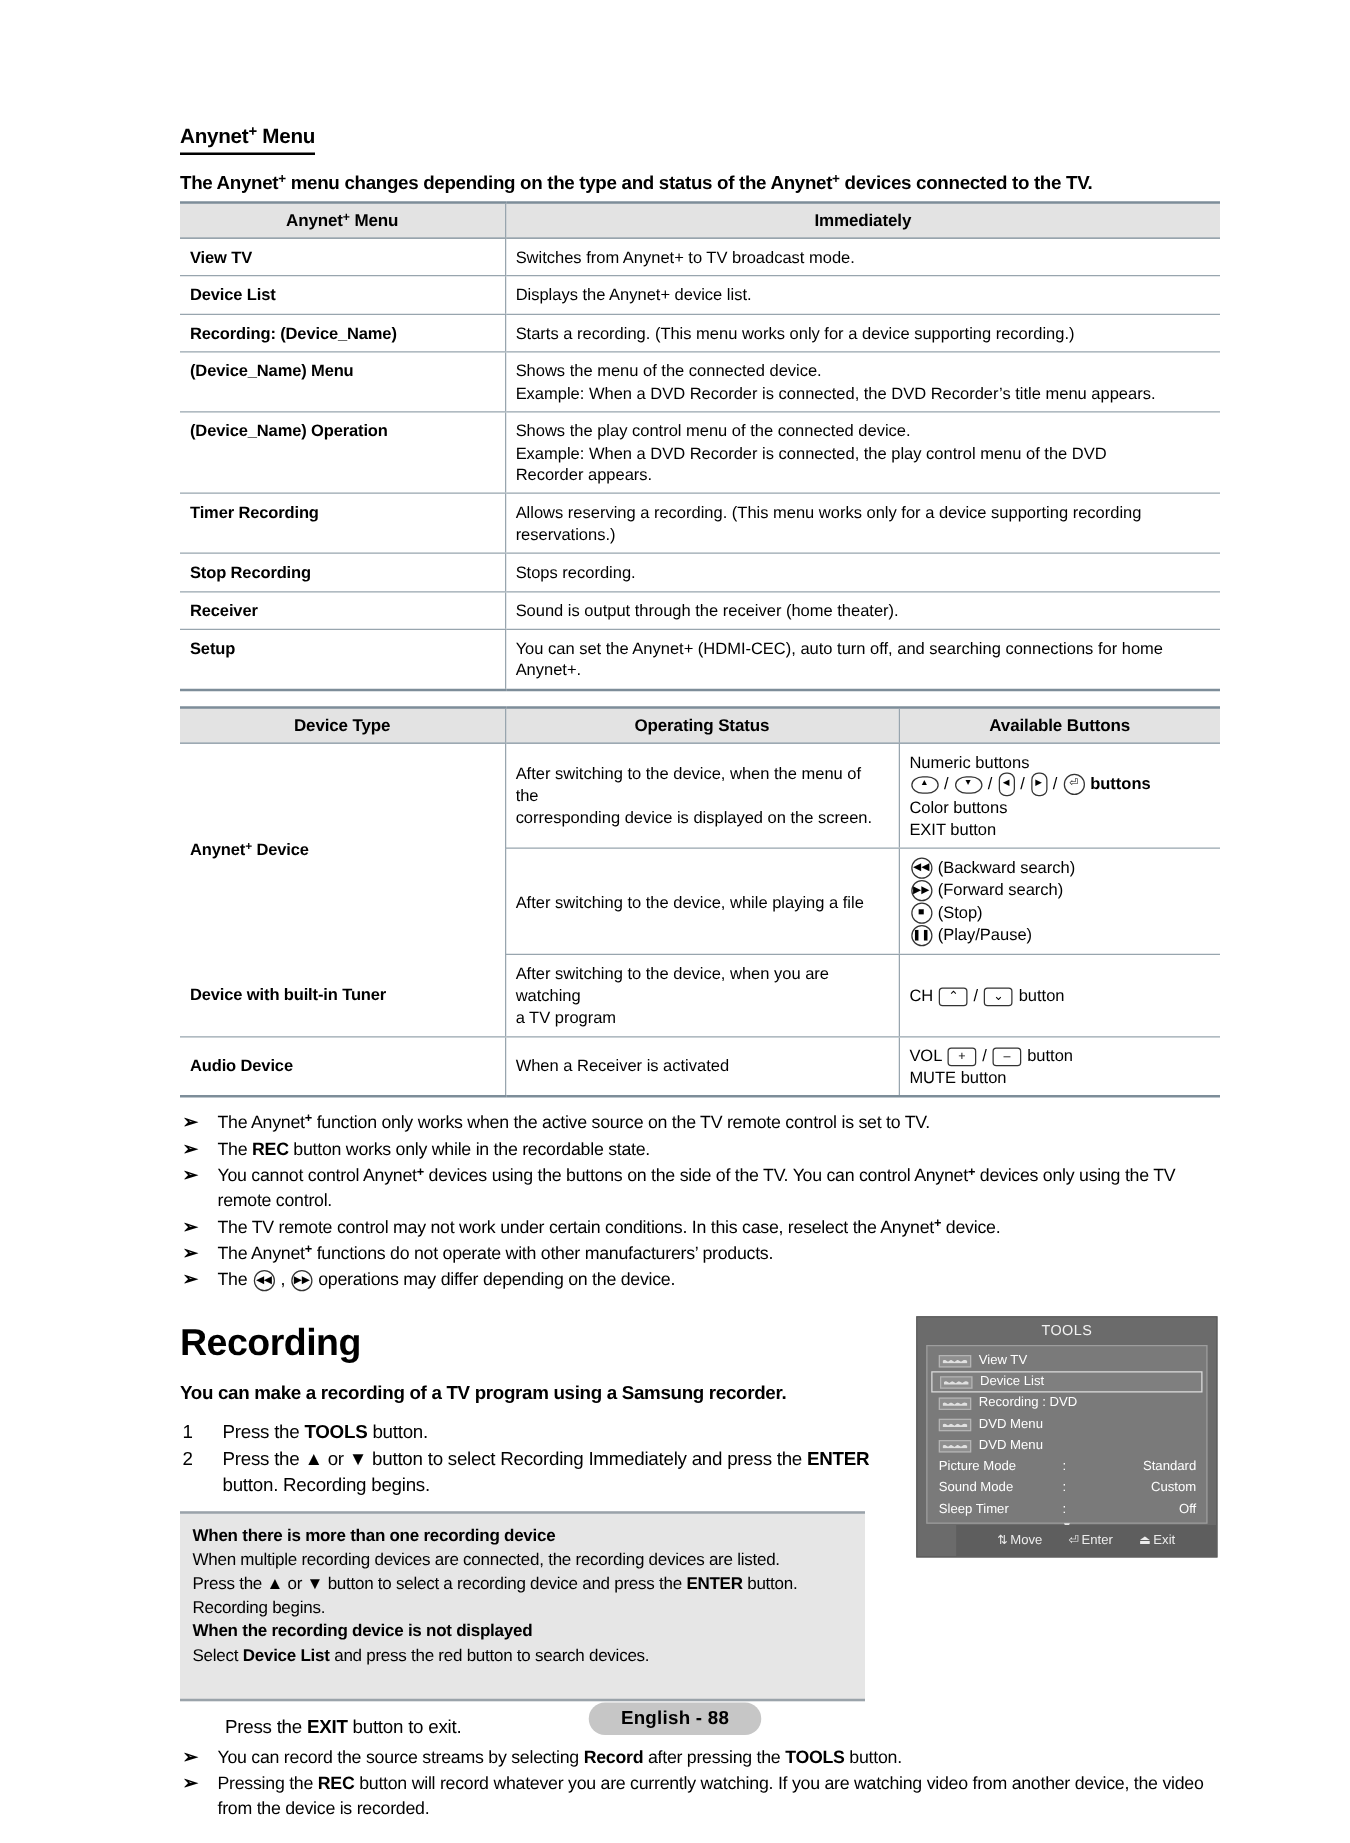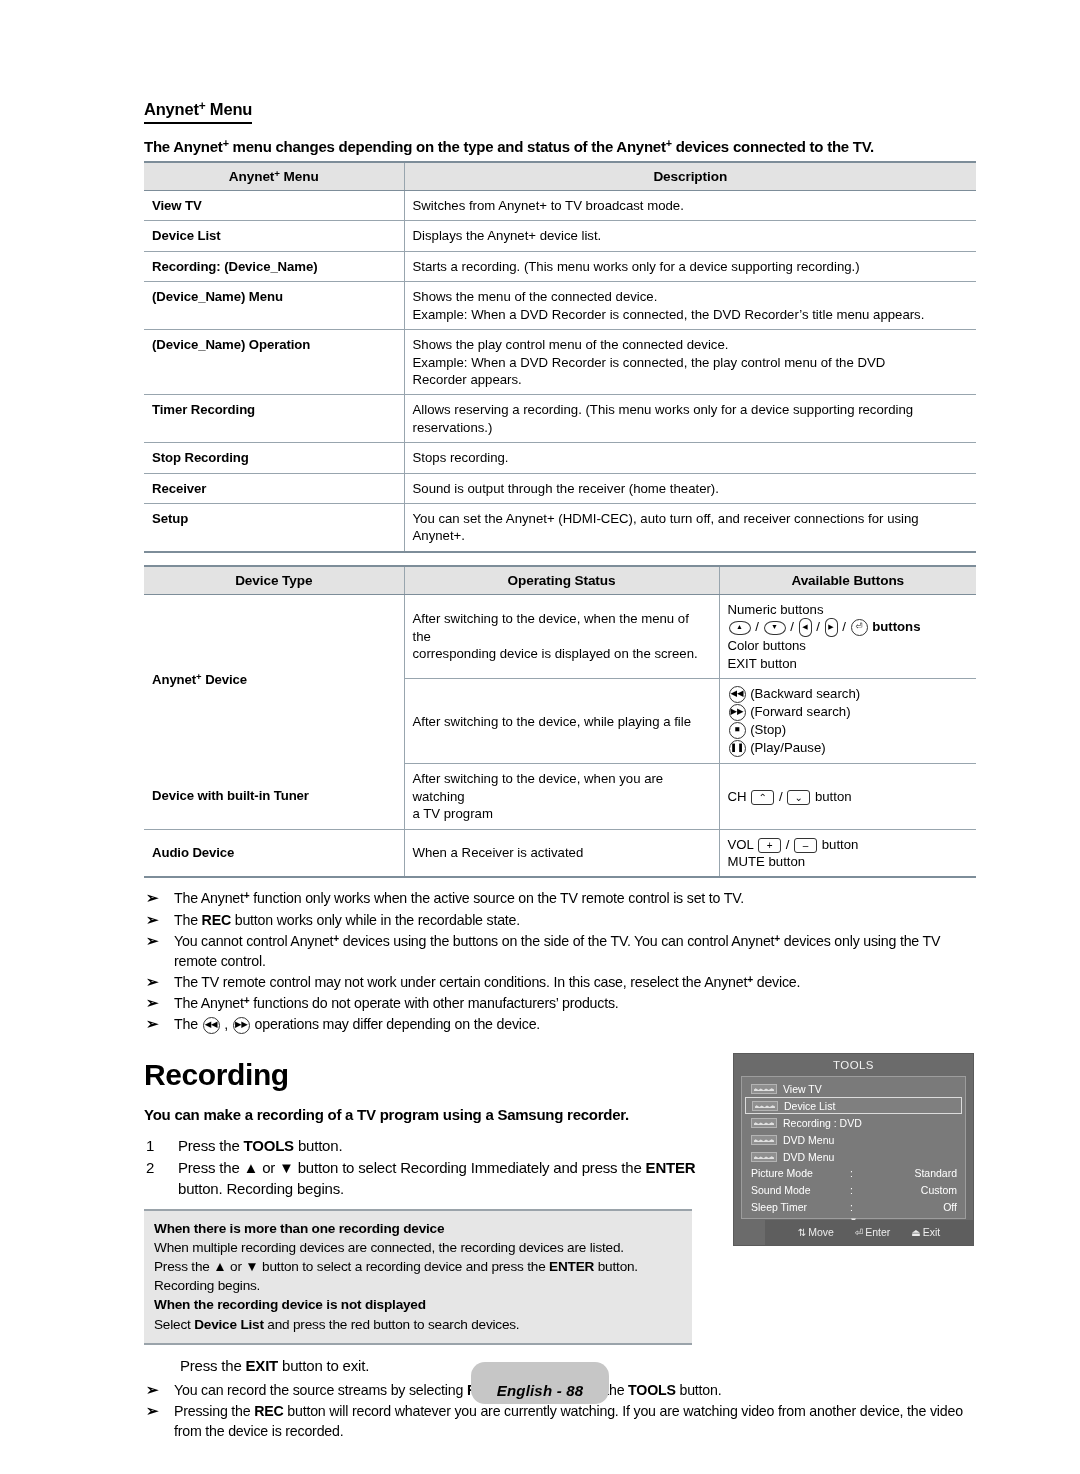--- a/index.html
+++ b/index.html
@@ -140,21 +140,21 @@
     top: 0;
   }
 
   
   .notebox {
     margin-top: 10px;
     width: 548px;
     background: #e6e6e6;
     border-top: 2px solid #9aa3aa;
     border-bottom: 2px solid #9aa3aa;
-    padding: 8px 10px 9px 10px;
+    padding: 8px 10px 25px 10px;
     font-size: 13.6px;
     line-height: 1.40;
     box-sizing: border-box;
     letter-spacing: -0.2px;
   }
   .notebox .nb-h { font-weight: bold; }
 
   .exitline {
     margin-top: 12px;
     margin-left: 36px;
@@ -167,25 +167,24 @@
     position: absolute;
     left: 0;
     top: 1362px;
     width: 1080px;
     text-align: center;
   }
   .pill {
     display: inline-block;
     background: #c6c6c6;
     border-radius: 14px;
-    padding: 20px 26px 5px 26px;
+    padding: 4px 26px 5px 26px;
     font-size: 15px;
     font-weight: bold;
     letter-spacing: 0.2px;
-    font-style: italic;
   }
 
   
   .osd {
     position: absolute;
     left: 733px;
     top: 1053px;
     width: 241px;
     height: 193px;
     background: #6b6b6b;
@@ -342,21 +341,21 @@
     </p>
 
     <table class="doc t1">
       <colgroup>
           <col class="c1">
           <col>
         </colgroup>
       <thead>
         <tr>
           <th><span>Anynet</span><sup class="plus">+</sup><span> Menu</span></th>
-          <th class="vline">Description</th>
+          <th class="vline">Immediately</th>
         </tr>
       </thead>
       <tbody>
         <tr>
           <td class="k">View TV</td>
           <td class="vline">
               <span class="cellline">Switches from Anynet+ to TV broadcast mode.</span>
             </td>
         </tr>
         <tr>
@@ -401,21 +400,21 @@
         </tr>
         <tr>
           <td class="k">Receiver</td>
           <td class="vline">
               <span class="cellline">Sound is output through the receiver (home theater).</span>
             </td>
         </tr>
         <tr class="last">
           <td class="k">Setup</td>
           <td class="vline">
-            <span class="cellline">You can set the Anynet+ (HDMI-CEC), auto turn off, and receiver connections for using</span>
+            <span class="cellline">You can set the Anynet+ (HDMI-CEC), auto turn off, and searching connections for home</span>
             <span class="cellline">Anynet+.</span>
           </td>
         </tr>
       </tbody>
     </table>
 
 
     <table class="doc t2" style="margin-top:12px;">
       <colgroup>
           <col class="c1">

